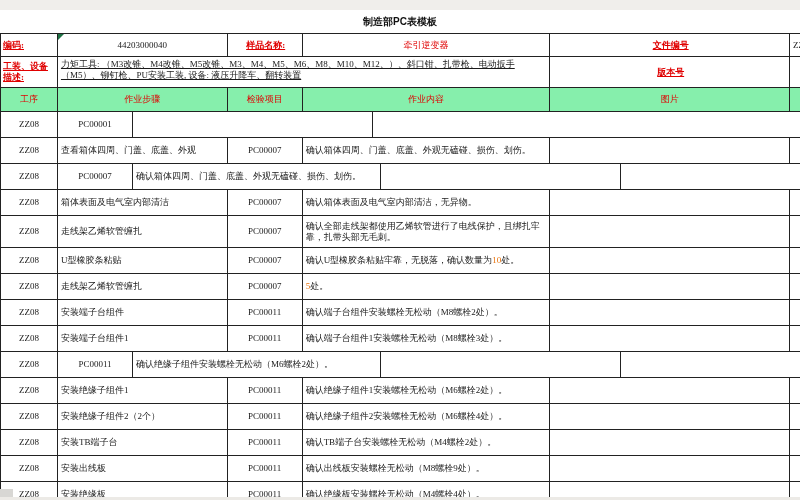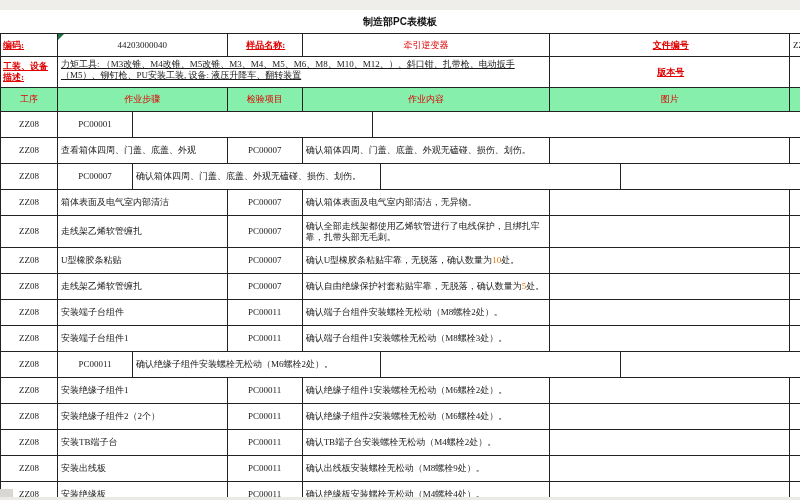--- a/index.html
+++ b/index.html
@@ -127,21 +127,20 @@
             <span>处。</span>
           </div>
           <div class="cell cE"></div>
           <div class="cell cF"></div>
         </div>
         <div class="trow">
           <div class="cell cA ctr">ZZ08</div>
           <div class="cell cB lft">走线架乙烯软管缠扎</div>
           <div class="cell cC ctr">PC00007</div>
           <div class="cell cD lft">
-            <span>确认自由绝缘保护衬套粘贴牢靠，无脱落，确认数量为</span>
             <span style="color: rgb(232, 114, 12);">5</span>
             <span>处。</span>
           </div>
           <div class="cell cE"></div>
           <div class="cell cF"></div>
         </div>
         <div class="trow">
           <div class="cell cA ctr">ZZ08</div>
           <div class="cell cB lft">安装端子台组件</div>
           <div class="cell cC ctr">PC00011</div>

